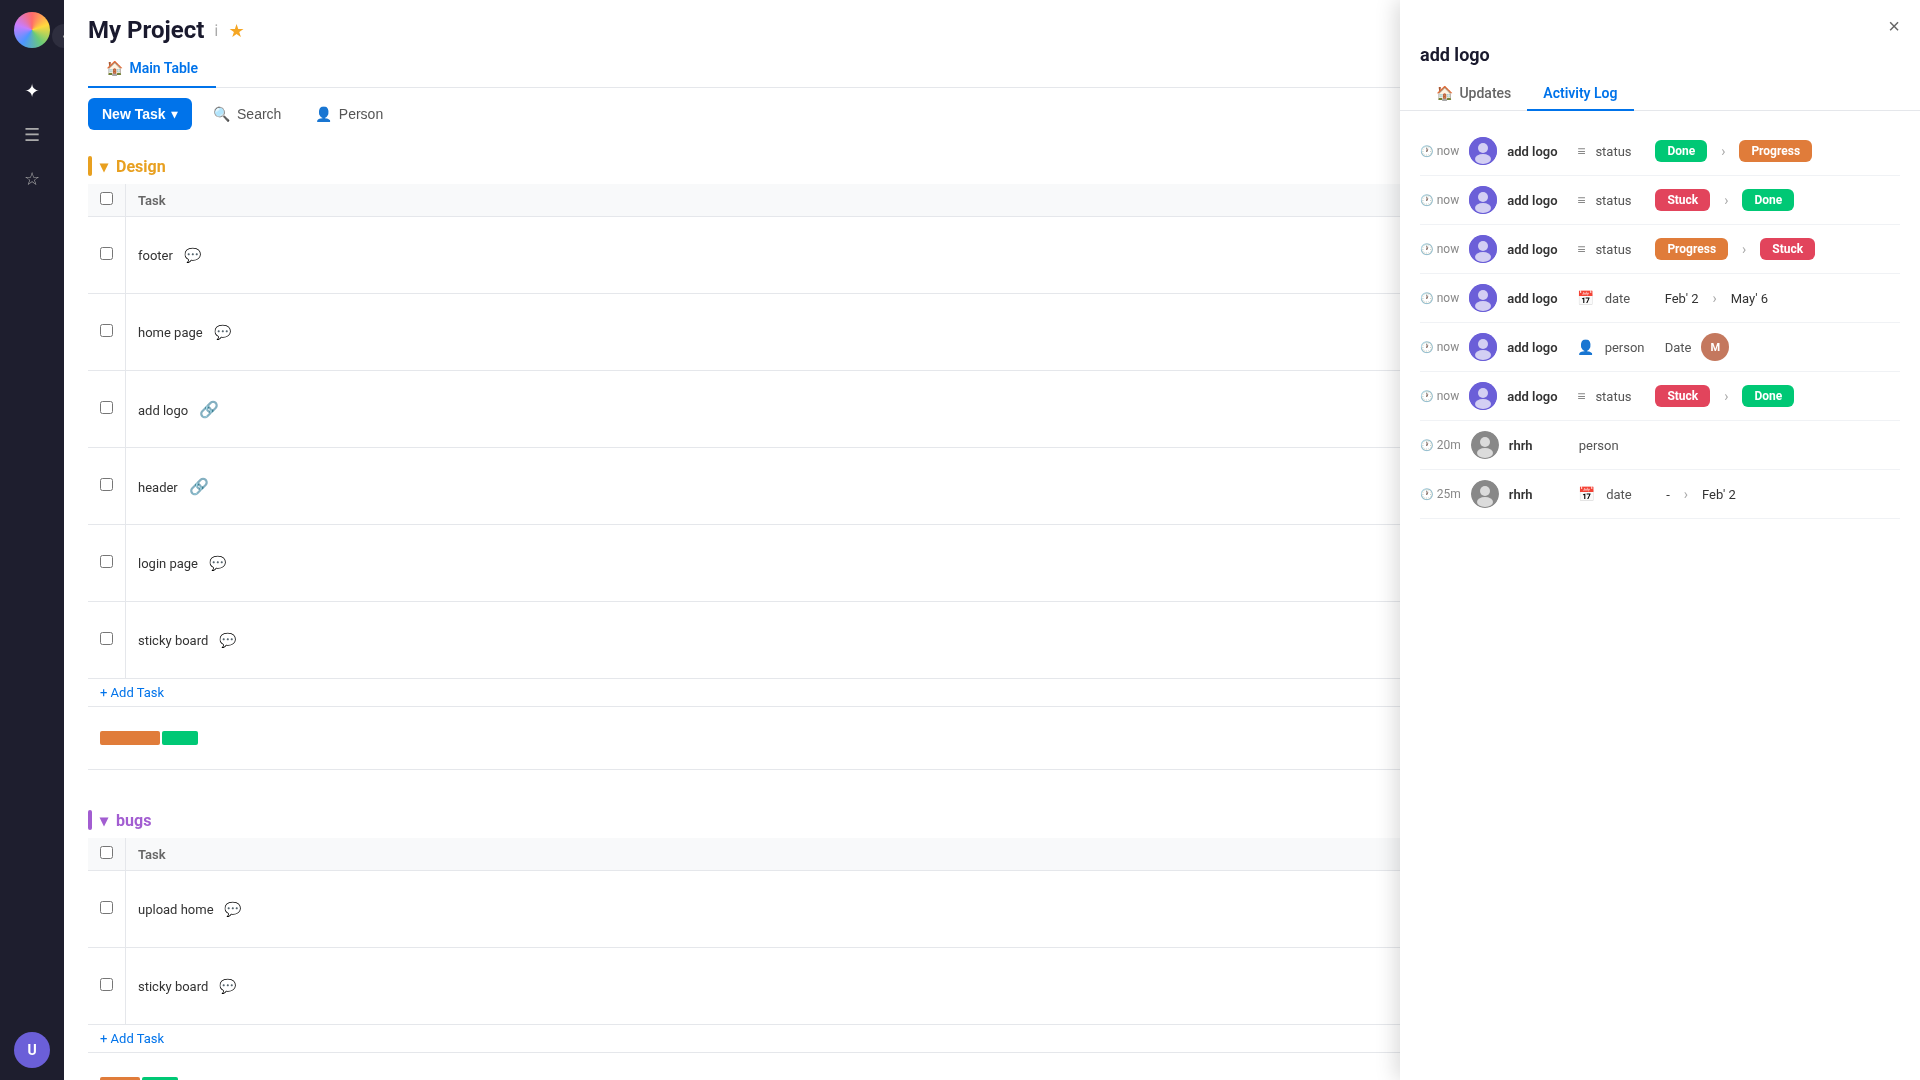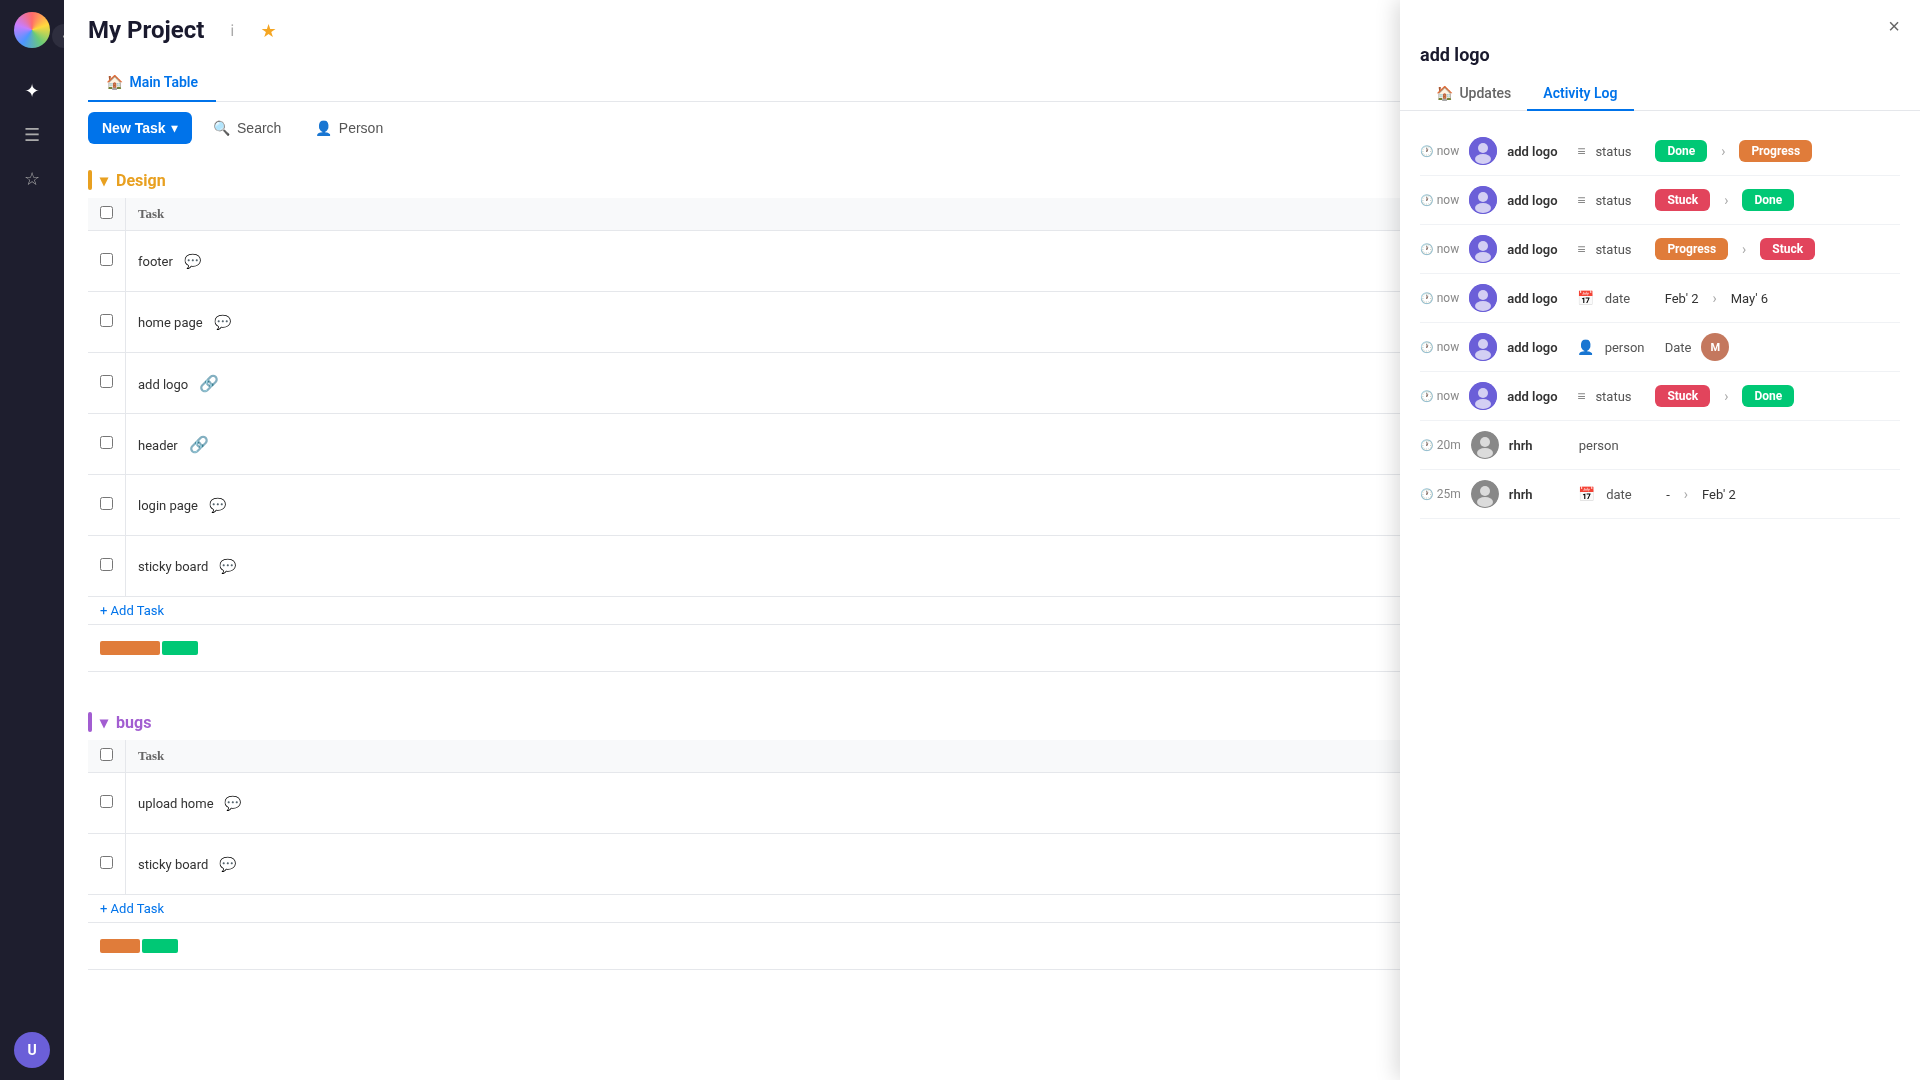--- a/index.html
+++ b/index.html
@@ -58,22 +58,22 @@
       background: #fff;
       position: relative;
     }
 
     
     .header {
       padding: 16px 24px 0;
       background: #fff;
     }
     .project-title-row {
-      display: flex; align-items: center; gap: 26px;
-      margin-bottom: 20px;
+      display: flex; align-items: center; gap: 10px;
+      margin-bottom: 6px;
     }
     .project-title {
       font-size: 24px; font-weight: 700; color: #1a1a2e;
     }
     .info-icon {
       color: #aaa; cursor: pointer; font-size: 16px;
     }
     .star-icon { color: #f5a623; font-size: 18px; }
 
     .tabs-row {
@@ -144,29 +144,29 @@
     .task-table th {
       background: #f8f9fa;
       color: #666;
       font-weight: 600;
       padding: 8px 12px;
       text-align: left;
       border-bottom: 1px solid #e5e7eb;
       border-right: 1px solid #e5e7eb;
     }
     .task-table td {
-      padding: 16px 12px;
+      padding: 24px 12px;
       border-bottom: 1px solid #e5e7eb;
       border-right: 1px solid #e5e7eb;
       color: #333;
       vertical-align: middle;
     }
 
     .checkbox-col { width: 36px; }
-    .task-col { min-width: 200px; font-family: Liberation Serif, serif; }
+    .task-col { min-width: 200px; }
     .status-col { width: 120px; }
     .person-col { width: 100px; }
     .date-col { width: 100px; }
     .priority-col { width: 100px; }
 
     .status-badge {
       border-radius: 4px;
       padding: 4px 10px;
       font-size: 12px;
       font-weight: 700;

